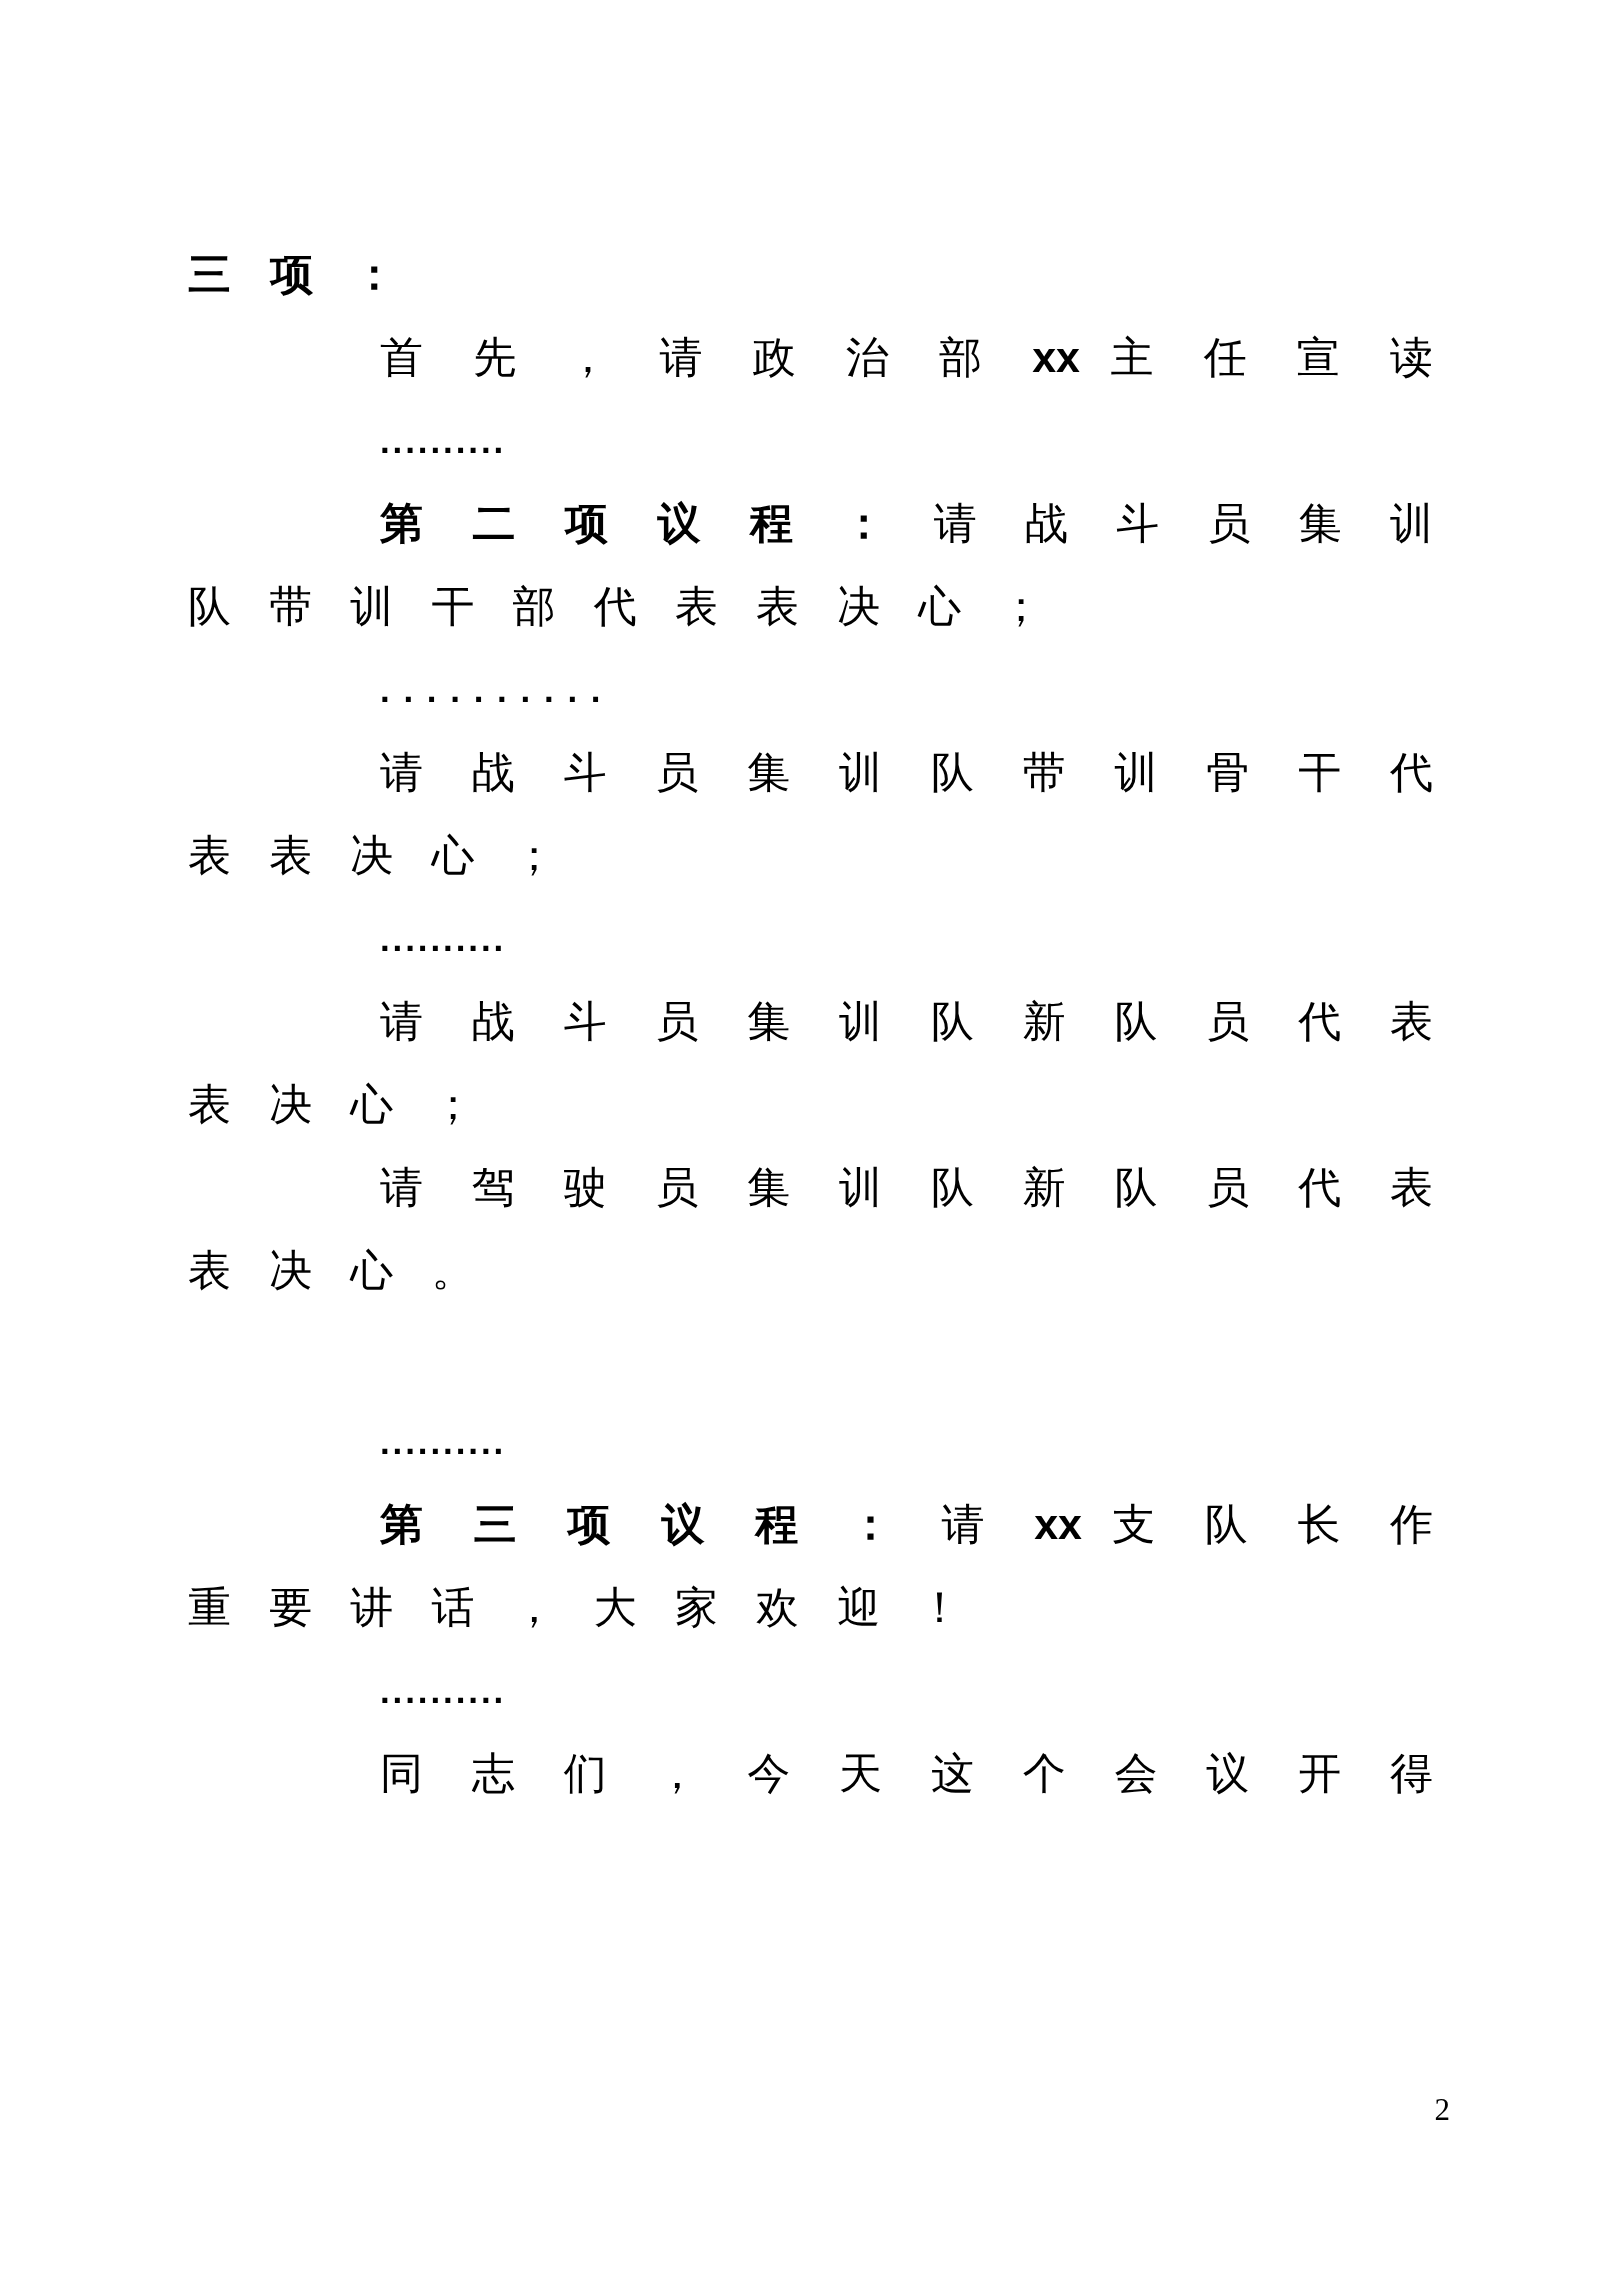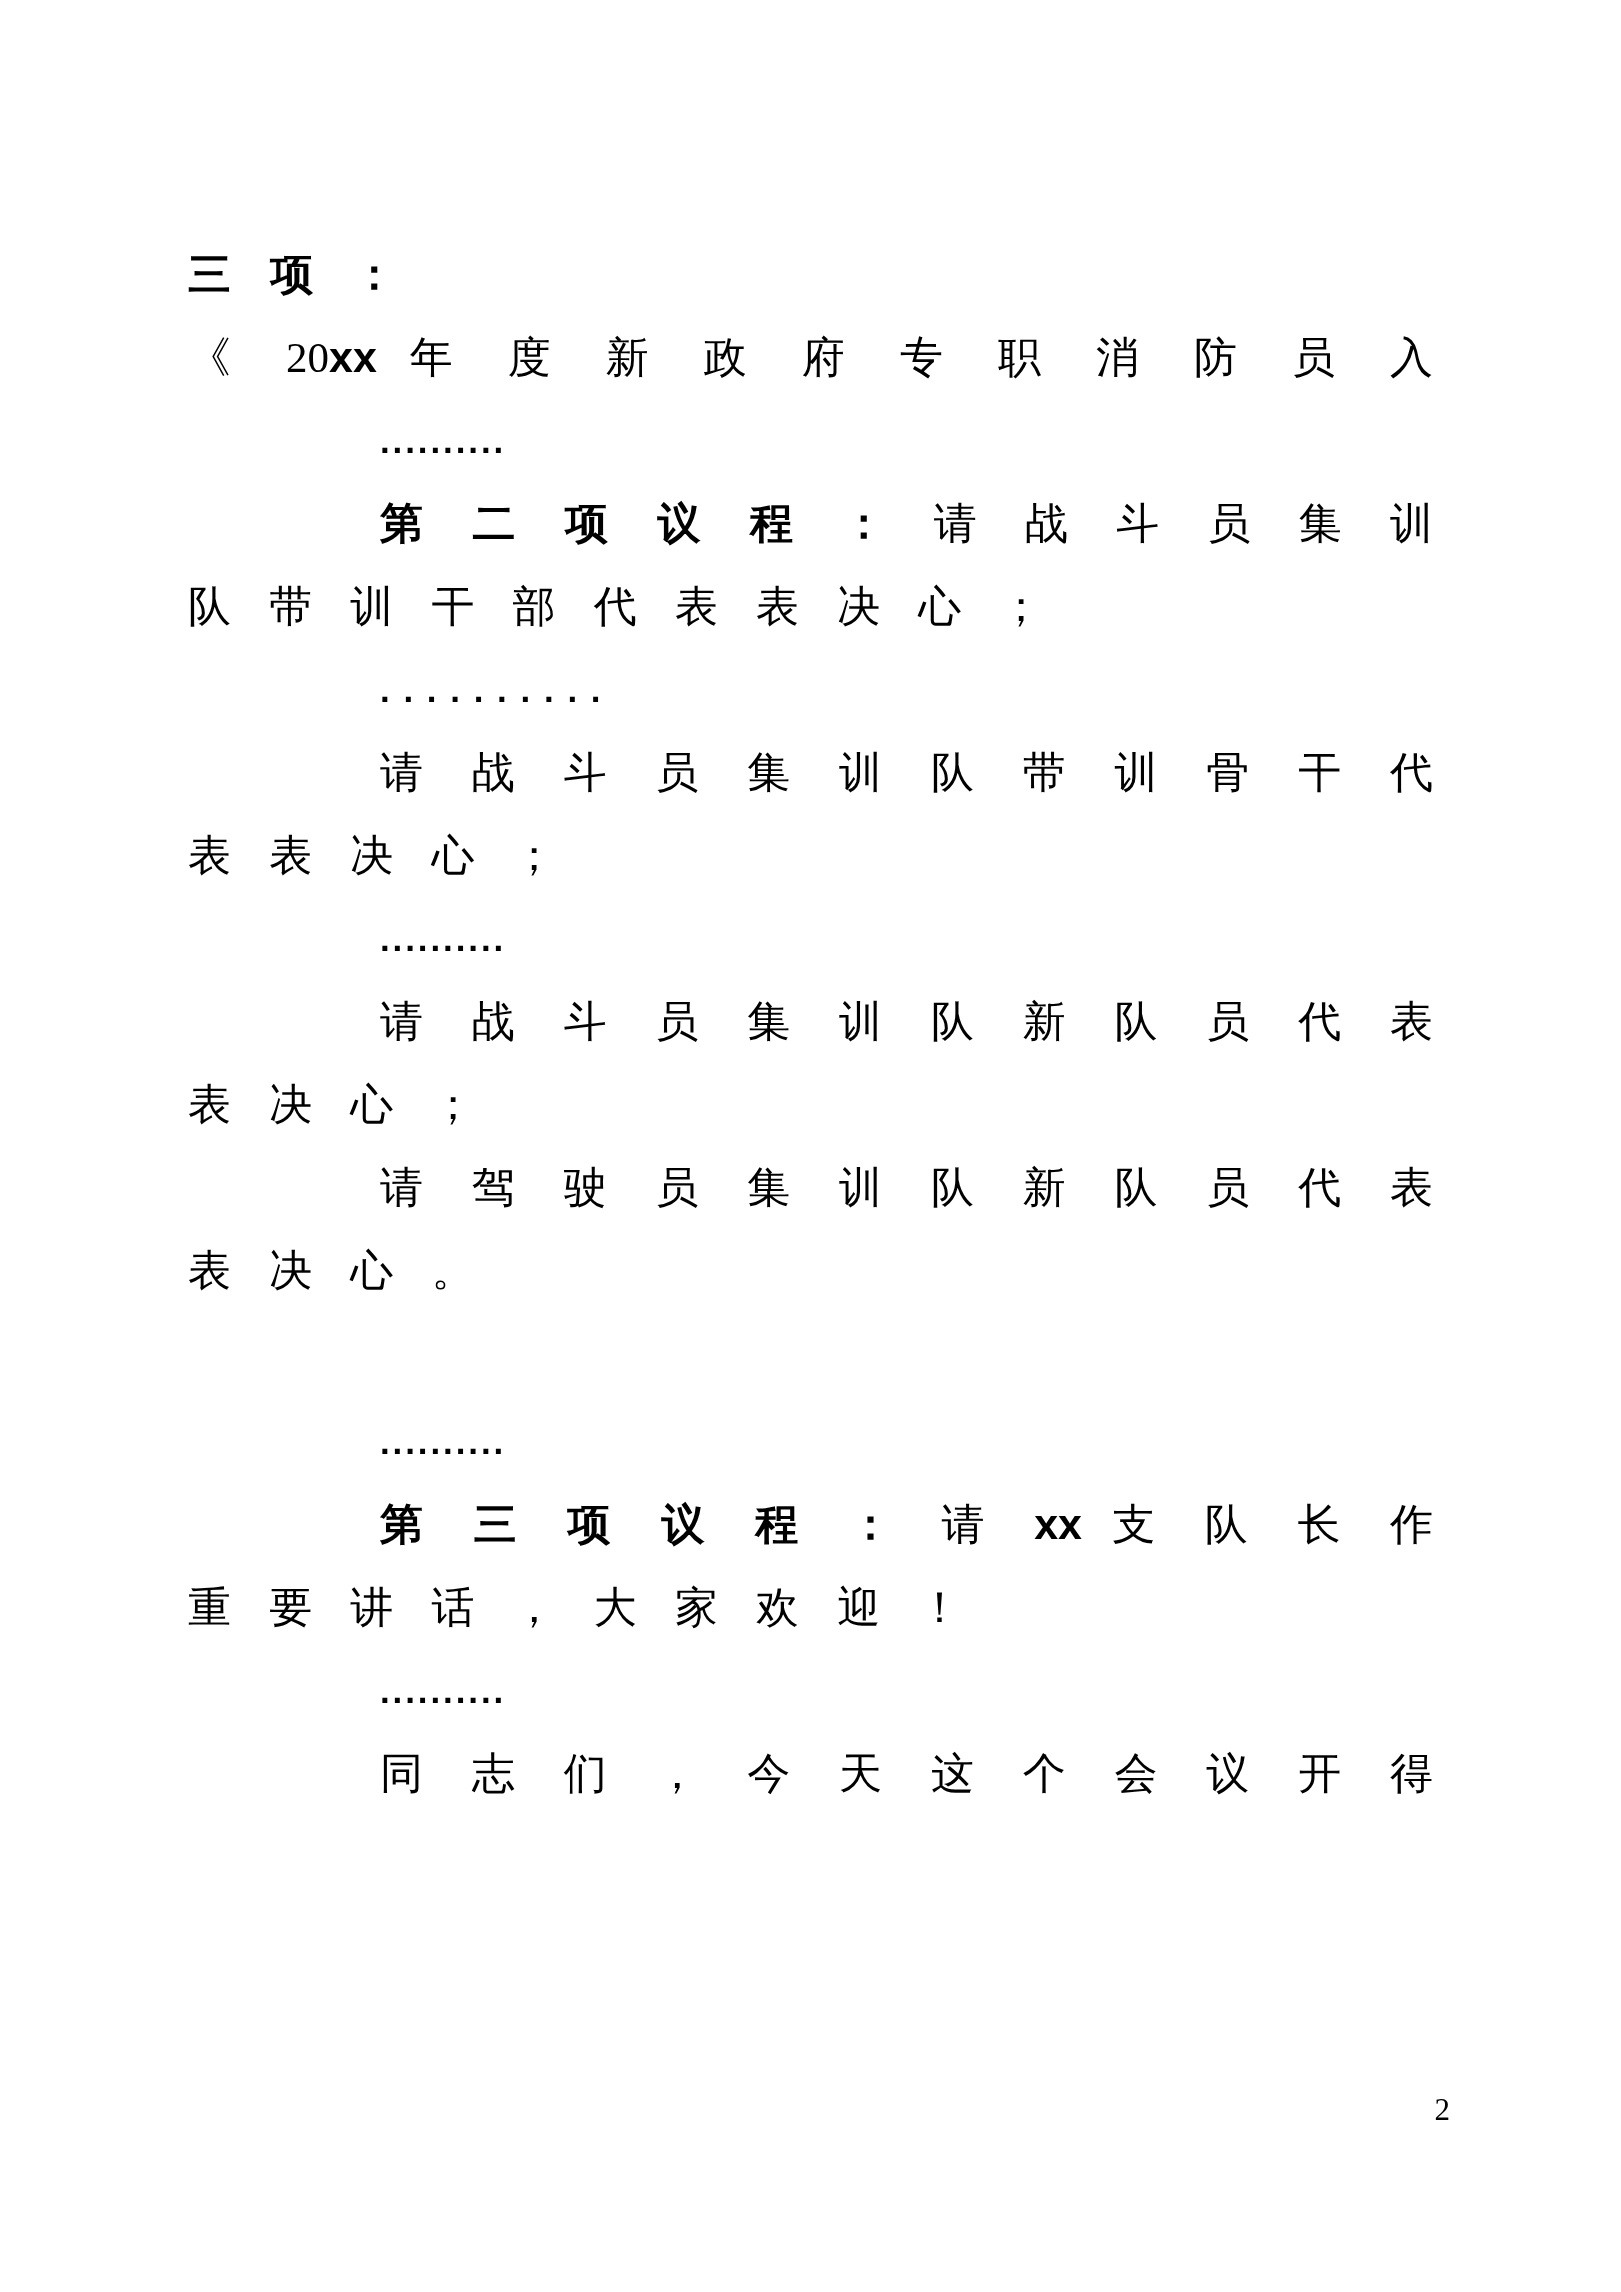--- a/index.html
+++ b/index.html
@@ -68,21 +68,21 @@
     line-height: 39px;
     font-family: "Liberation Serif", "DejaVu Serif", serif;
   }
 </style>
 </head>
 <body>
 
 <div class="page">
   <div class="content">
       <div class="line"><span class="bold">三 项 ：</span></div>
-      <div class="line justify"><span class="reg">《 20</span><span class="bold">xx</span><span class="reg"> 年 度 新 政 府 专 职 消 防 员 入</span></div>
+      <div class="line indent justify"><span class="reg">首 先 ， 请 政 治 部 </span><span class="bold">xx</span><span class="reg"> 主 任 宣 读</span></div>
       <div class="line dots">..........</div>
       <div class="line indent justify"><span class="bold">第 二 项 议 程 ：</span><span class="reg"> 请 战 斗 员 集 训</span></div>
       <div class="line"><span class="reg">队 带 训 干 部 代 表 表 决 心 ；</span></div>
       <div class="line dots spaced">..........</div>
       <div class="line indent justify"><span class="reg">请 战 斗 员 集 训 队 带 训 骨 干 代</span></div>
       <div class="line"><span class="reg">表 表 决 心 ；</span></div>
       <div class="line dots">..........</div>
       <div class="line indent justify"><span class="reg">请 战 斗 员 集 训 队 新 队 员 代 表</span></div>
       <div class="line"><span class="reg">表 决 心 ；</span></div>
       <div class="line indent justify"><span class="reg">请 驾 驶 员 集 训 队 新 队 员 代 表</span></div>

